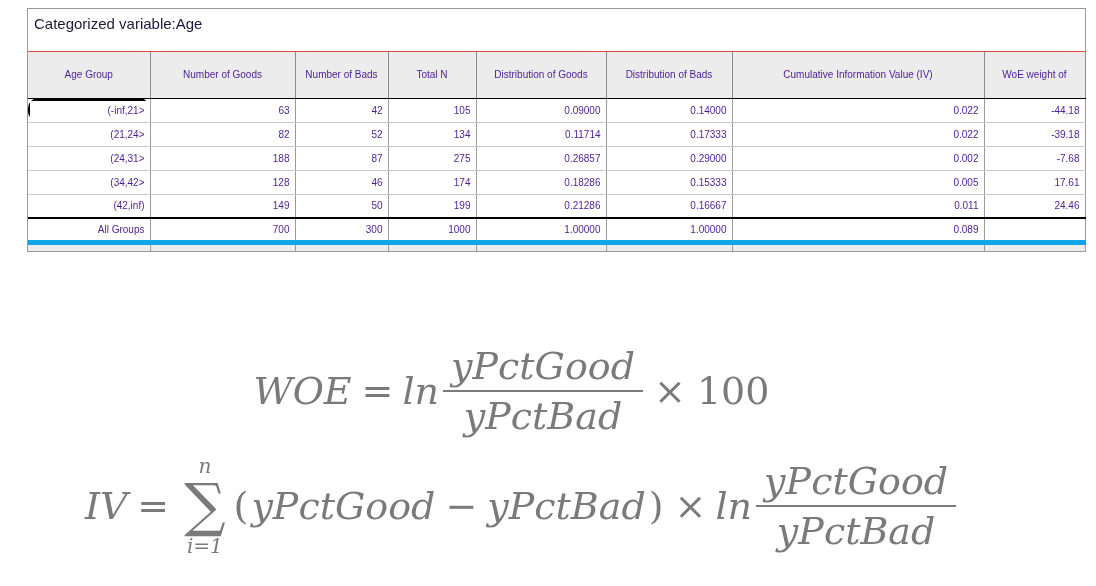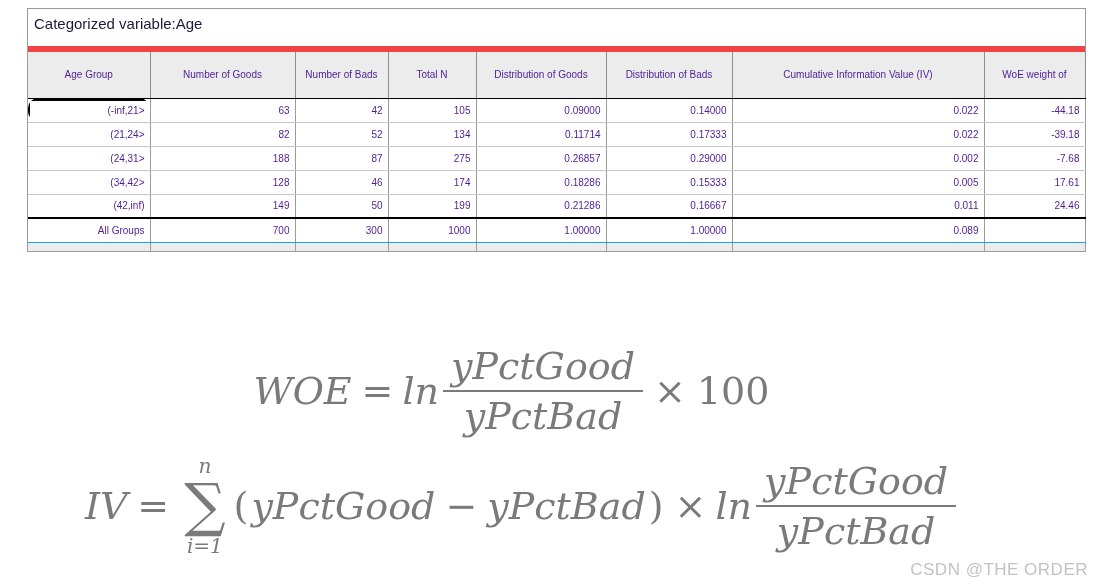--- a/index.html
+++ b/index.html
@@ -29,21 +29,21 @@
     background: #ffffff;
     box-sizing: border-box;
   }
 
   .sheet-title {
     height: 43px;
     line-height: 22px;
     padding: 4px 0 0 6px;
     font-size: 15px;
     color: #1a1a3c;
-    border-bottom: 6px solid #ef4444;
+    border-bottom: 1px solid #ef4444;
     box-sizing: border-box;
     background: #ffffff;
     white-space: nowrap;
   }
 
   table.grid {
     border-collapse: collapse;
     table-layout: fixed;
     width: 100%;
     font-size: 10px;
@@ -85,21 +85,21 @@
   }
 
   td.cell-group {
     text-align: left;
     padding-left: 6px;
     border-right: 1px solid #5a5a5a;
   }
 
   tr.row-total td {
     border-top: 2px solid #000000;
-    border-bottom: 1px solid #0ea5e9;
+    border-bottom: 5px solid #0ea5e9;
   }
 
   tr.row-total td.cell-group {
     font-weight: normal;
   }
 
   tr.row-tail td {
     height: 9px;
     background: #ececec;
     border-bottom: none;
@@ -354,15 +354,14 @@
       <span class="mn">)</span>
       <span class="mo">×</span>
       <span class="fn">ln</span>
       <span class="frac">
         <span class="num">yPctGood</span>
         <span class="den">yPctBad</span>
       </span>
     </div>
   </div>
 
-  <div class="watermark">CSDN @THE ORDER</div>
 
 </div>
 
 </body></html>

